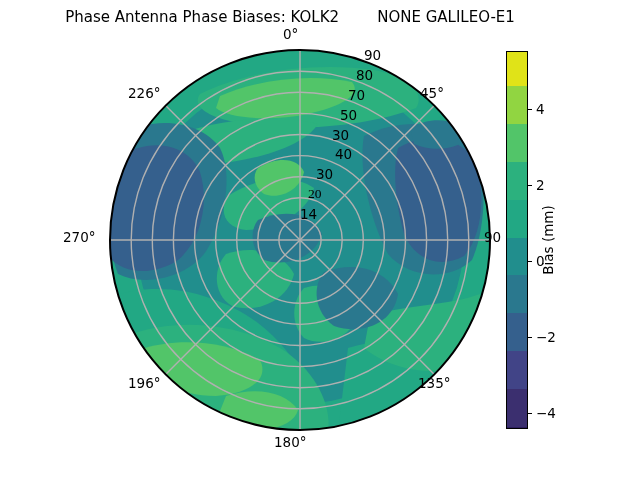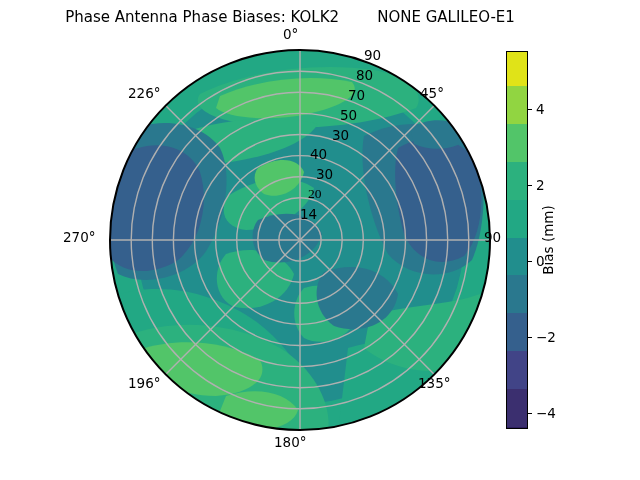--- a/index.html
+++ b/index.html
@@ -189,21 +189,21 @@
   <div class="ang-label" style="left:484px; top:229px;">90</div>
   <div class="ang-label" style="left:418px; top:375px;">135°</div>
   <div class="ang-label" style="left:274px; top:434px;">180°</div>
   <div class="ang-label" style="left:128px; top:375px;">196°</div>
   <div class="ang-label" style="left:63px;  top:229px;">270°</div>
   <div class="ang-label" style="left:128px; top:85px;">226°</div>
 
   <div class="rad-label" style="left:300px; top:206px;">14</div>
   <div class="rad-label" style="left:308px; top:186px;font-family:Liberation Serif, serif;">20</div>
   <div class="rad-label" style="left:316px; top:166px;">30</div>
-  <div class="rad-label" style="left:310px; top:146px;">40</div>
+  <div class="rad-label" style="left:335px; top:146px;">40</div>
   <div class="rad-label" style="left:332px; top:127px;">30</div>
   <div class="rad-label" style="left:340px; top:107px;">50</div>
   <div class="rad-label" style="left:348px; top:87px;">70</div>
   <div class="rad-label" style="left:356px; top:67px;">80</div>
   <div class="rad-label" style="left:364px; top:47px;">90</div>
 
   <div id="colorbar-wrap">
     <div id="colorbar">
       <div class="cb-band" style="height:34.4px; background:#e0e318;"></div>
       <div class="cb-band" style="height:37.8px; background:#91d541;"></div>

